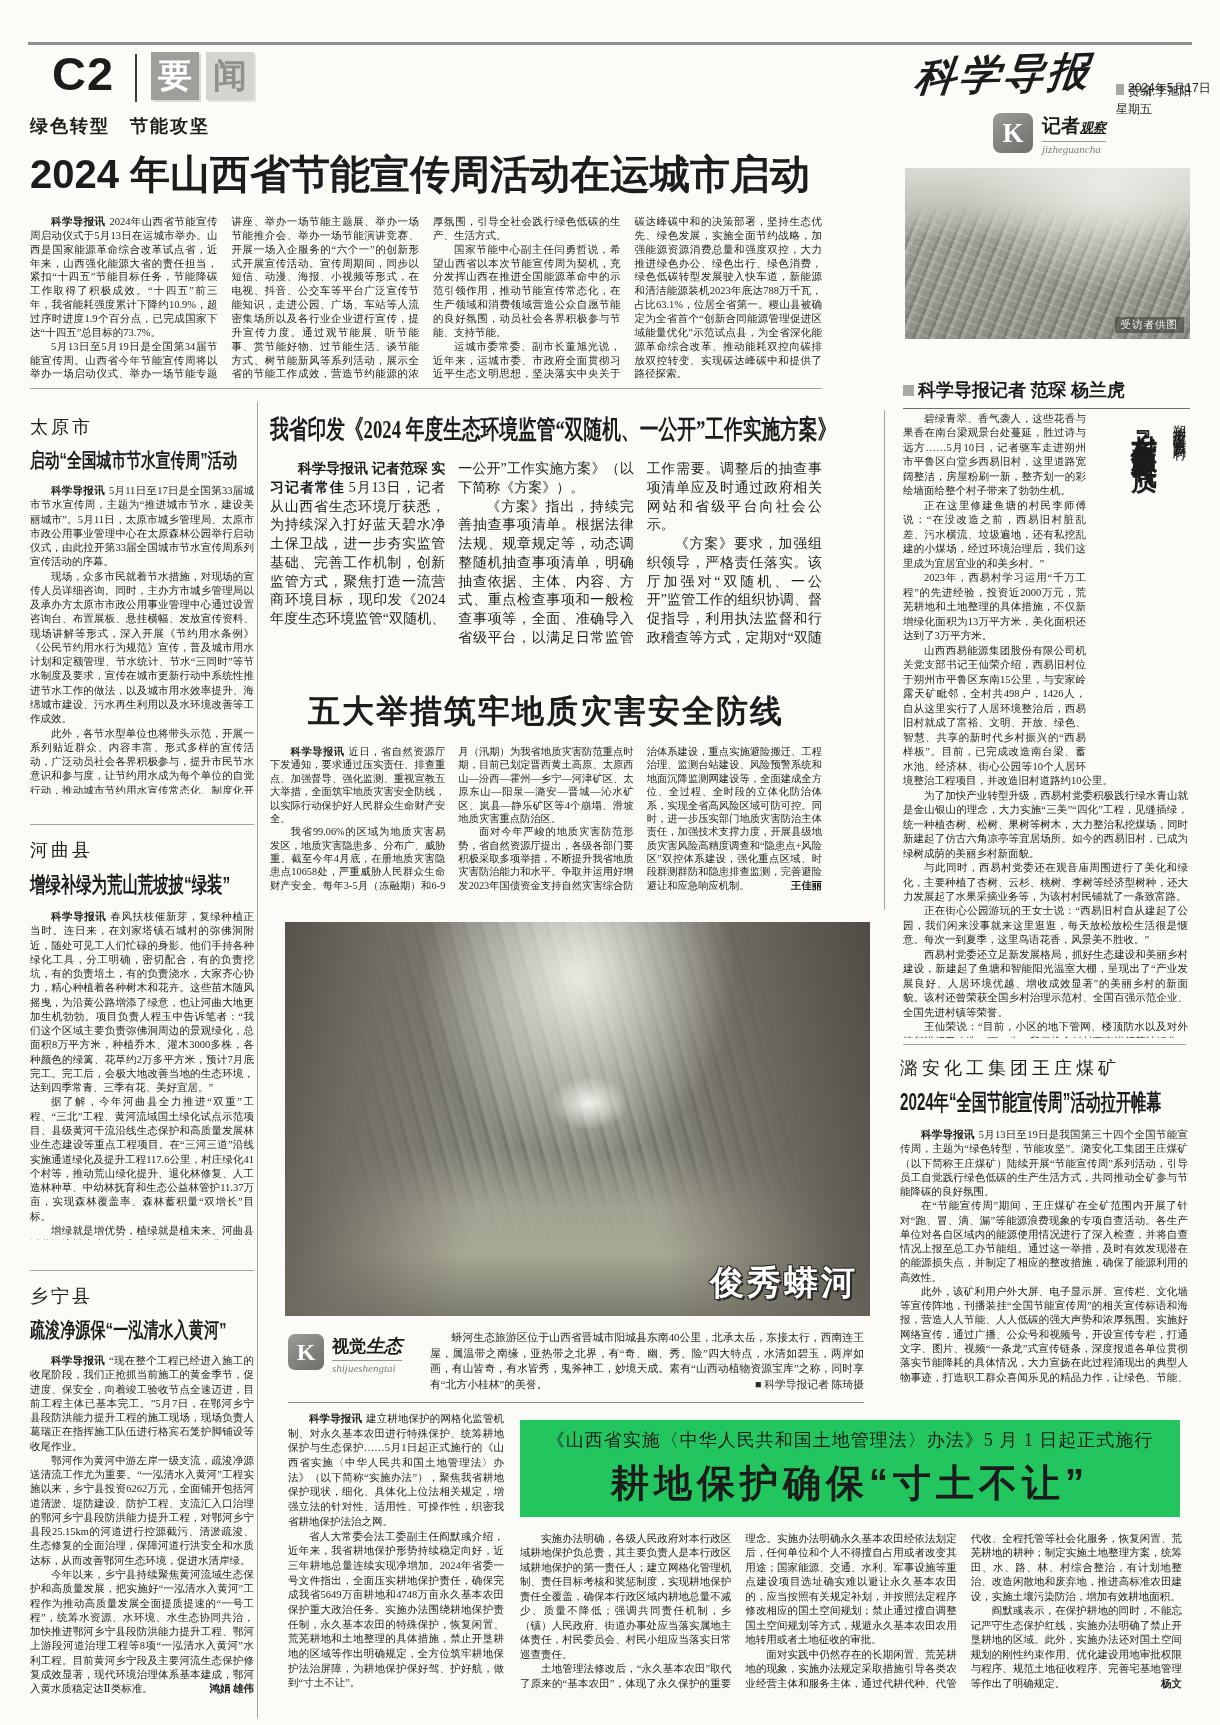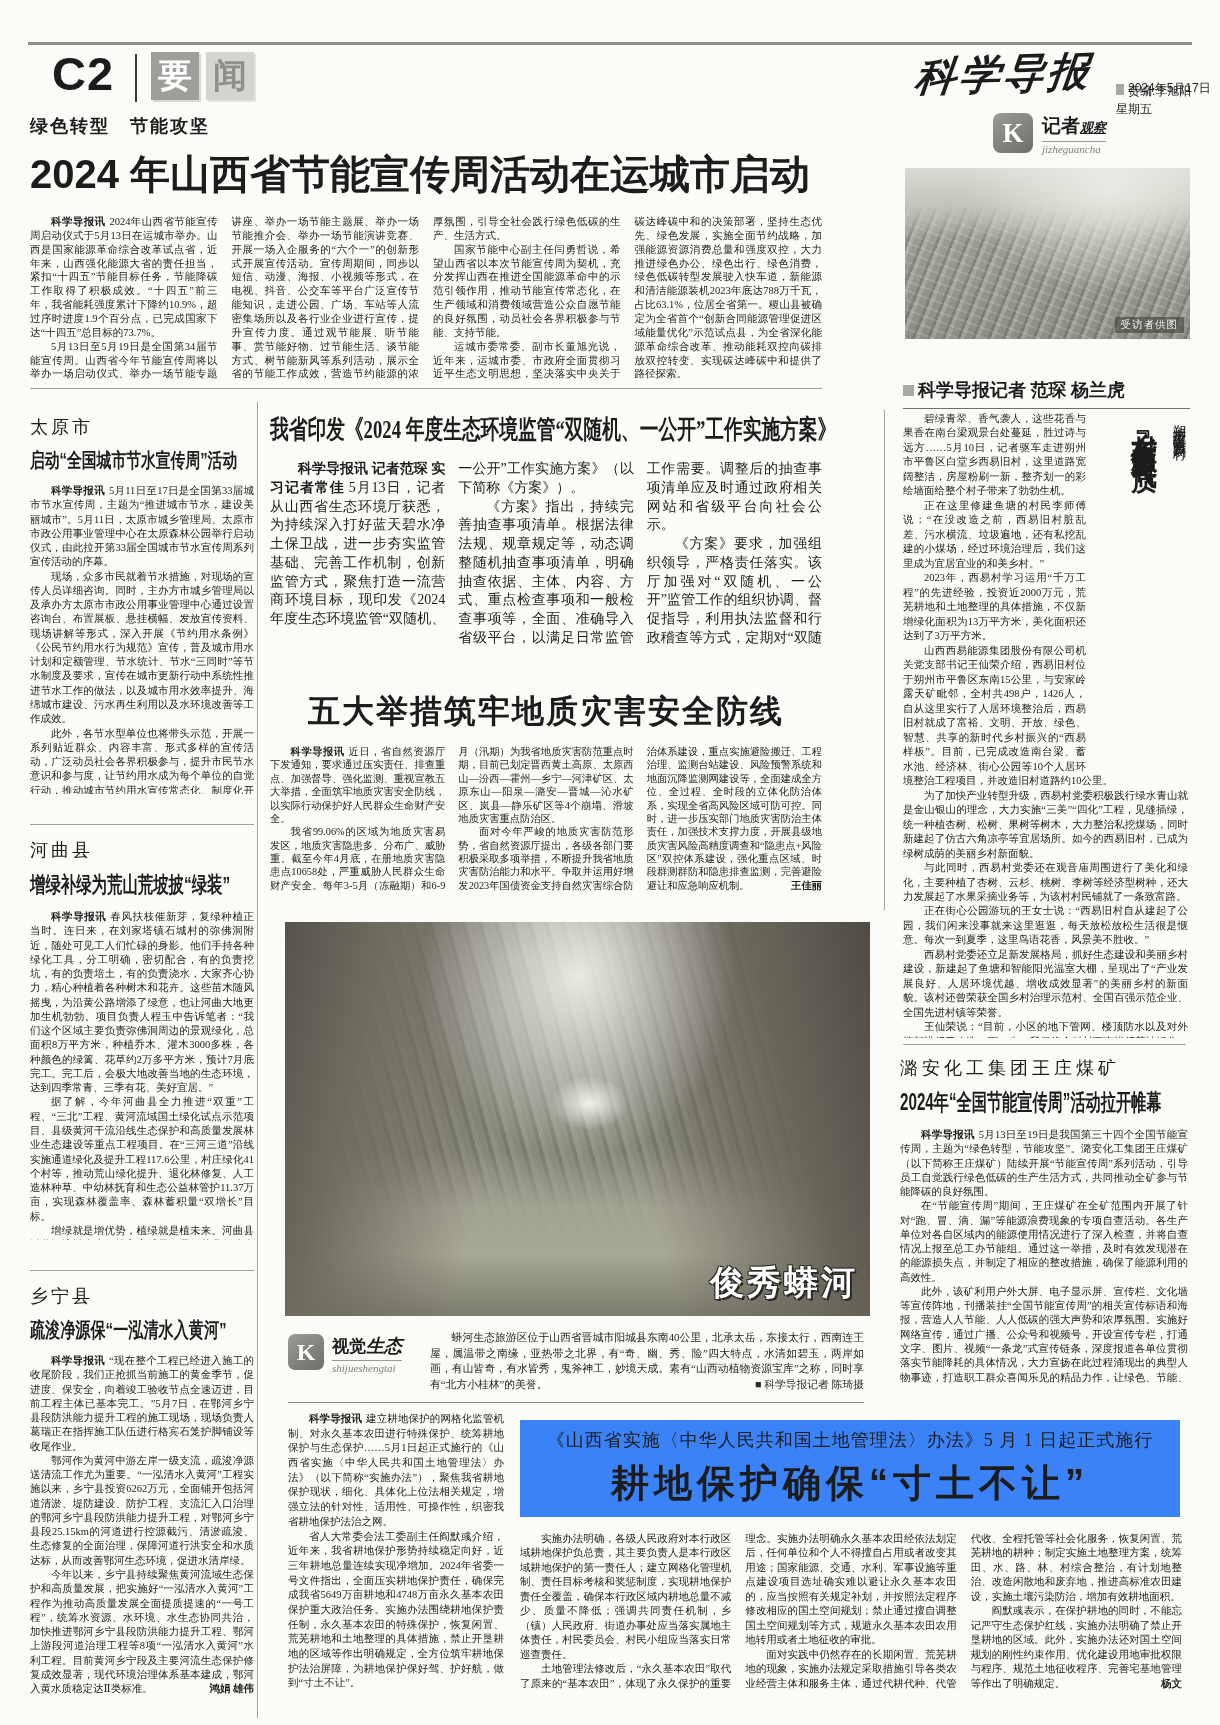--- a/index.html
+++ b/index.html
@@ -76,21 +76,21 @@
   .vtitle-float{float:right;width:94px;height:350px;margin:0 0 8px 8px;display:flex;justify-content:flex-end;gap:8px;}
   .v-headline{writing-mode:vertical-rl;font-size:26px;font-weight:900;letter-spacing:3px;}
   .v-kicker{writing-mode:vertical-rl;font-size:13.5px;letter-spacing:2px;padding-top:2px;}
   
   .wz{position:absolute;left:900px;top:1056px;width:288px;}
   .wz-kicker{font-size:18px;letter-spacing:4px;}
   .wz-headline{margin-top:7px;font-size:23px;font-weight:900;white-space:nowrap;transform:scaleX(0.66);transform-origin:left center;}
   .wz-body{margin-top:10px;height:258px;font-size:10.5px;line-height:1.36;}
   
   .gd-col1{position:absolute;left:288px;top:1412px;width:216px;height:308px;font-size:10.5px;line-height:1.4;}
-  .gd-box{position:absolute;left:520px;top:1420px;width:660px;height:97px;background:#3b82f6;display:flex;flex-direction:column;align-items:center;justify-content:center;}
+  .gd-box{position:absolute;left:520px;top:1420px;width:660px;height:97px;background:#22c55e;display:flex;flex-direction:column;align-items:center;justify-content:center;}
   .gd-kicker{font-size:18px;letter-spacing:1px;}
   .gd-headline{margin-top:6px;font-size:38px;font-weight:900;letter-spacing:5px;}
   .gd-cols{position:absolute;left:520px;top:1532px;width:662px;height:190px;column-count:3;column-gap:14px;font-size:10.5px;line-height:1.38;}
 </style>
 </head>
 <body>
 
 <div id="page">
 
   <div class="toprule"></div>

